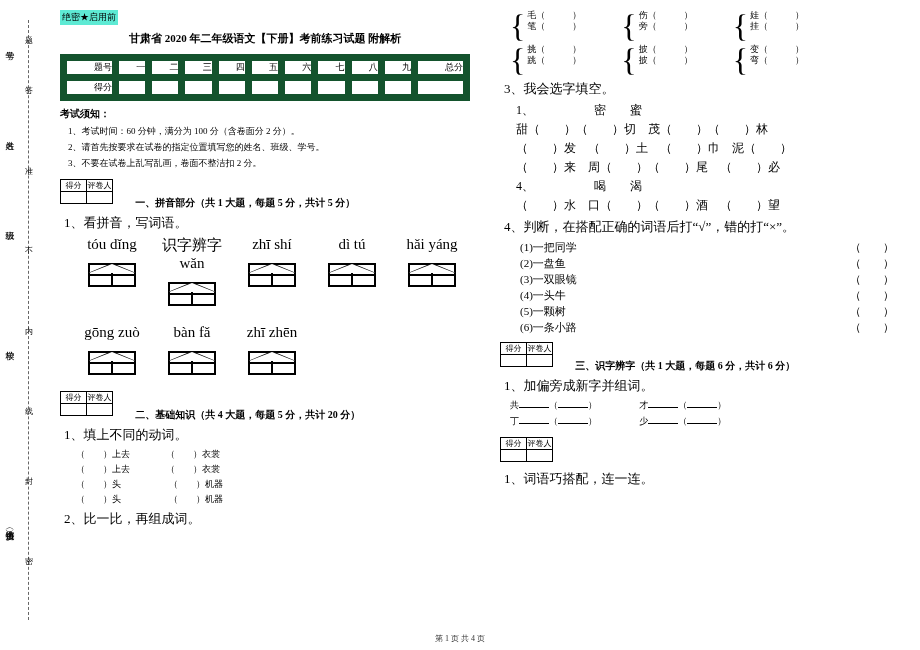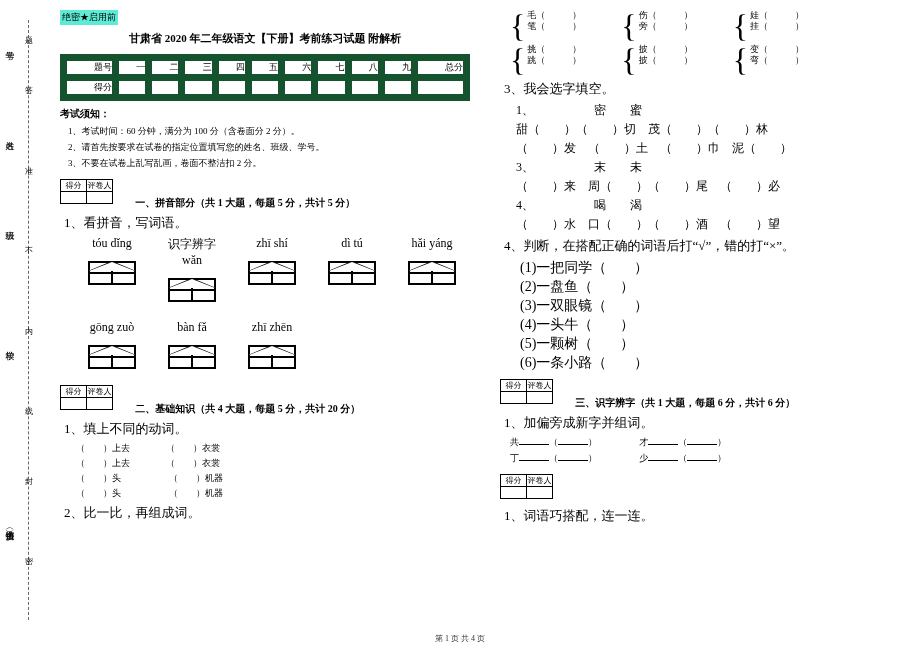--- a/index.html
+++ b/index.html
@@ -52,42 +52,42 @@
   table.score { border-collapse: collapse; width: 100%; margin-bottom: 6px; }
   table.score td { border: 7px solid #14532d; text-align: right; height: 16px; font-size: 9px; }
   .notice-title { font-weight: bold; font-size: 10px; margin: 4px 0; }
   .notice-item { font-size: 9px; margin: 3px 0 3px 8px; }
   .score-box { display: inline-block; border-collapse: collapse; margin: 6px 0 2px; }
   .score-box td { border: 1px solid #000; font-size: 8px; width: 26px; height: 12px; text-align: center; }
   .section-title { font-weight: bold; font-size: 10px; display: inline-block; margin-left: 20px; }
   .q { font-size: 13px; margin: 4px 0 4px 4px; font-family: Liberation Serif, serif; }
   .pinyin-grid { display: flex; flex-wrap: wrap; gap: 8px 16px; margin-left: 20px; }
   .pinyin-item { width: 64px; text-align: center; }
-  .pinyin-item .py { font-size: 12px; margin-bottom: 2px; }
+  .pinyin-item .py { font-size: 15px; margin-bottom: 2px; }
   .house {
     width: 48px; height: 34px; margin: 0 auto; position: relative;
   }
   .roof-border { position:absolute; top:0; left:0; width:0; height:0;
     border-left: 24px solid transparent; border-right: 24px solid transparent;
     border-bottom: 10px solid #000; }
   .roof-inner { position:absolute; top:1px; left:1px; width:0; height:0;
     border-left: 23px solid transparent; border-right: 23px solid transparent;
     border-bottom: 9px solid #fff; }
   .grid4 {
     width: 48px; height: 24px; border: 1px solid #000; display: grid;
     grid-template-columns: 1fr 1fr; grid-template-rows: 1fr 1fr;
   }
   .grid4 div { border: 0.5px solid #000; }
   .blank-line { display: flex; gap: 6px; margin: 2px 0 2px 16px; font-size: 9px; }
   .brace-group { display: flex; margin-left: 10px; font-size: 9px; }
   .brace { font-size: 32px; line-height: 32px; margin-right: 2px; font-family: serif; }
   .brace-items div { line-height: 11px; }
   .triple { display: flex; gap: 30px; margin-bottom: 2px; }
   .fill-row { font-size: 12px; margin: 2px 0 2px 16px; }
-  .judge-row { display: flex; font-size: 14px; margin: 1px 16px 1px 20px; }
+  .judge-row { display: flex; justify-content: space-between; font-size: 11px; margin: 1px 16px 1px 20px; }
   .radical-row { font-size: 9px; margin: 3px 0 3px 10px; }
   .uline { border-bottom: 1px solid #000; display: inline-block; min-width: 30px; height: 9px; }
   .footer { position: absolute; bottom: 6px; left: 0; width: 100%; text-align: center; font-size: 8px; color: #333; }
 </style>
 </head>
 <body>
 
 <div class="page">
   <div class="sidebar">
     <div class="vline v1"></div>
@@ -348,21 +348,20 @@
               <div>变（　　　）</div>
               <div>弯（　　　）</div>
             </div>
           </div>
       </div>
 
       <div class="q">3、我会选字填空。</div>
       <div class="fill-row"><span>1、</span><span style="margin-left:60px">密　　蜜</span></div>
       <div class="fill-row">甜（　　）（　　）切　茂（　　）（　　）林</div>
       <div class="fill-row">（　　）发　（　　）土　（　　）巾　泥（　　）</div>
-      <div class="fill-row"><span>3、</span><span style="margin-left:60px">末　　未</span></div>
       <div class="fill-row">（　　）来　周（　　）（　　）尾　（　　）必</div>
       <div class="fill-row"><span>4、</span><span style="margin-left:60px">喝　　渴</span></div>
       <div class="fill-row">（　　）水　口（　　）（　　）酒　（　　）望</div>
 
       <div class="q">4、判断，在搭配正确的词语后打“√”，错的打“×”。</div>
       <div class="judge-row">
           <span>(1)一把同学</span>
           <span>（　　）</span>
         </div>
       <div class="judge-row">

